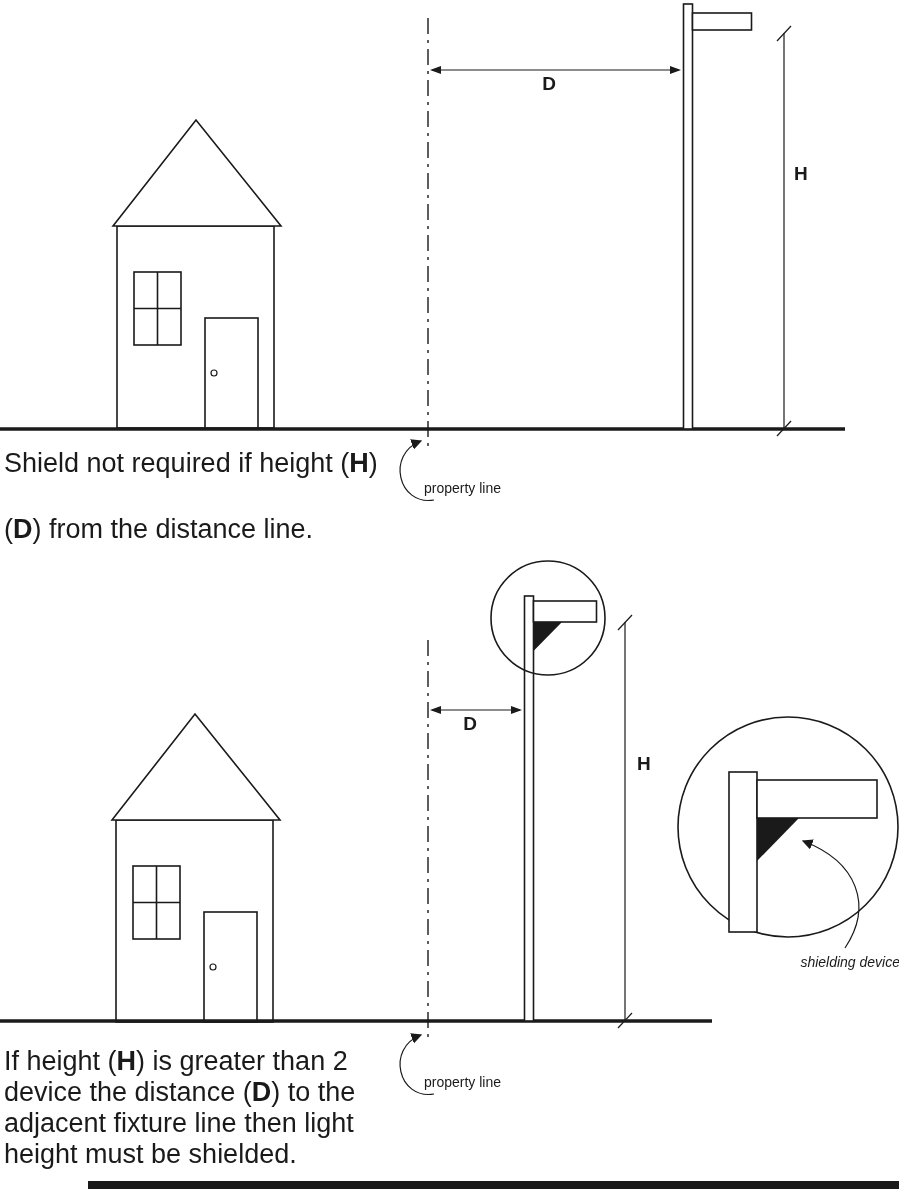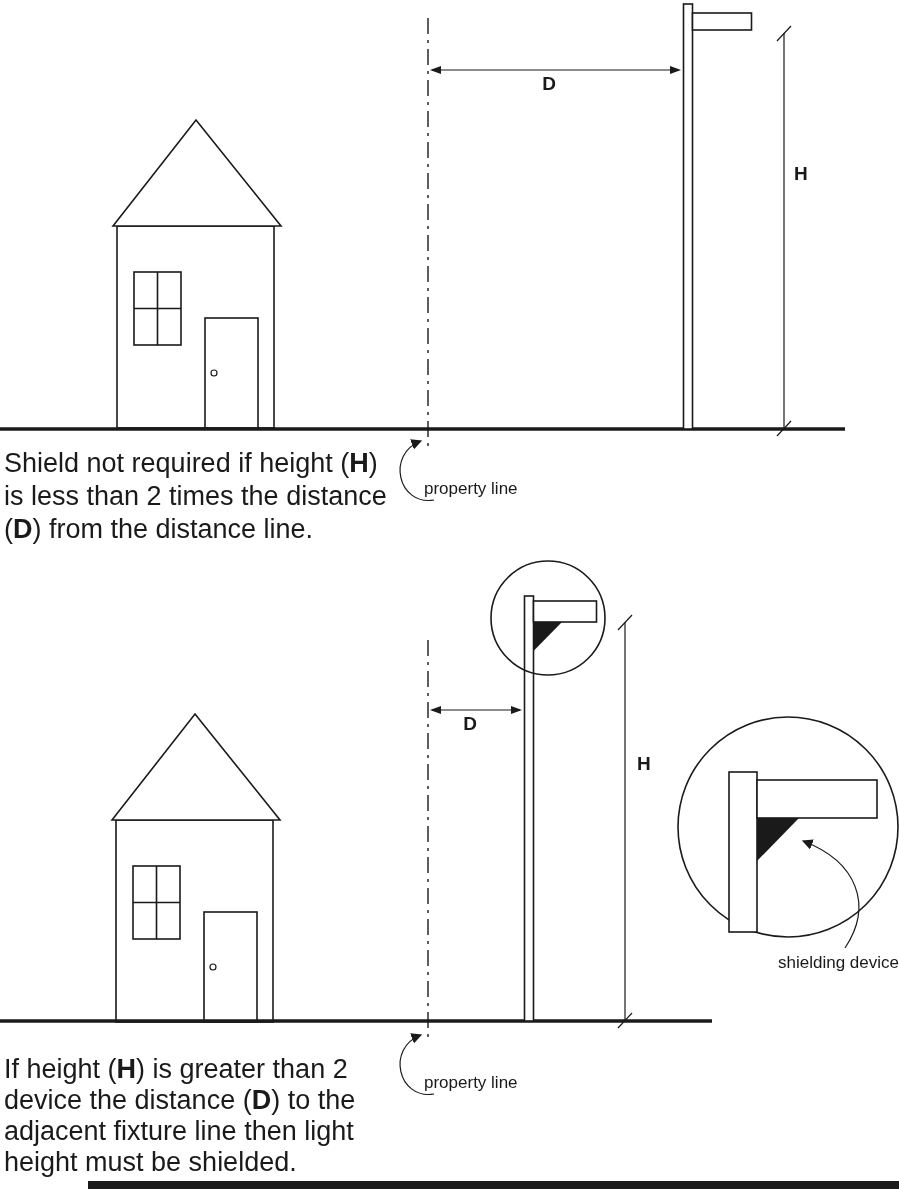--- a/index.html
+++ b/index.html
@@ -10,24 +10,24 @@
   .canvas svg{position:absolute;top:0;left:0;}
   .ln{stroke:#1a1a1a;stroke-width:1.6;fill:none;}
   .thin{stroke:#1a1a1a;stroke-width:1.2;fill:none;}
   .thick{stroke:#1a1a1a;stroke-width:3.5;fill:none;}
   .wht{fill:#ffffff;}
   .blk{fill:#1a1a1a;}
   .pline{stroke:#1a1a1a;stroke-width:1.4;fill:none;stroke-dasharray:16 6 3 6;}
   text.dim{font:bold 19px "Liberation Sans",sans-serif;fill:#1a1a1a;}
   .caption{position:absolute;margin:0;font-size:27px;line-height:33px;color:#1a1a1a;}
   .caption b{font-weight:bold;}
-  .caption.tight{line-height:31px;margin-top:8px;}
-  .label{position:absolute;font-size:17px;line-height:29px;color:#1a1a1a;}
+  .caption.tight{line-height:31px;}
+  .label{position:absolute;font-size:14px;line-height:29px;color:#1a1a1a;}
   .plabel{width:110px;}
-  .sdlabel{width:122px;text-align:left;}
+  .sdlabel{width:122px;text-align:right;font-style:italic;}
 </style>
 </head>
 <body>
 
 <div class="canvas">
 
   <svg width="899" height="1189" viewBox="0 0 899 1189">
     <defs>
       <marker id="arr" markerWidth="10" markerHeight="10" refX="8" refY="4.5" orient="auto">
         <path d="M0,0 L9,4.5 L0,9 Z" fill="#1a1a1a"></path>
@@ -120,21 +120,21 @@
 
       <text class="dim" x="470" y="730" text-anchor="middle">D</text>
       <text class="dim" x="637" y="770">H</text>
     </g>
 
     <rect class="blk" x="88" y="1181" width="811" height="8"></rect>
   </svg>
 
   <p class="caption" style="left:4px;top:447px;width:390px;">
     <span>Shield not required if height (</span><b>H</b><span>)</span><br>
-    <span>is less than 2 times the distance</span><br>
+    <br>
     <span>(</span><b>D</b><span>) from the distance line.</span>
   </p>
 
   <div class="label plabel" style="left:424px;top:474px;">property line</div>
 
   <p class="caption tight" style="left:4px;top:1046px;width:390px;">
     <span>If height (</span><b>H</b><span>) is greater than 2</span><br>
     <span>device the distance (</span><b>D</b><span>) to the</span><br>
     <span>adjacent fixture line then light</span><br>
     <span>height must be shielded.</span>

